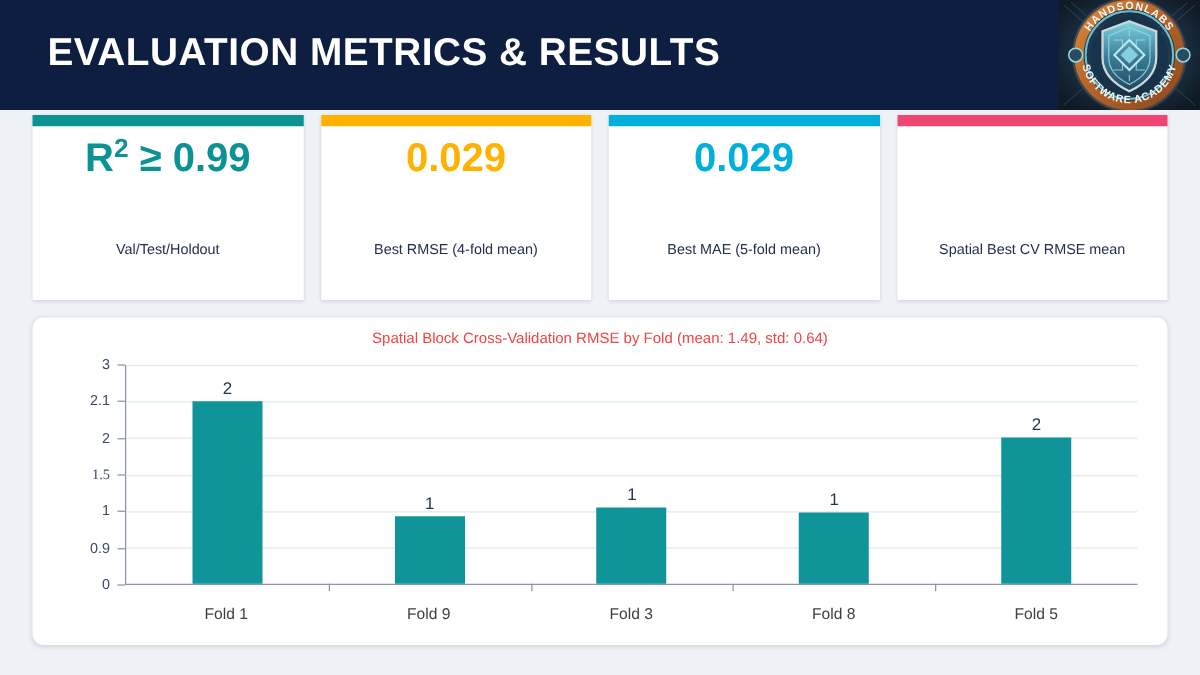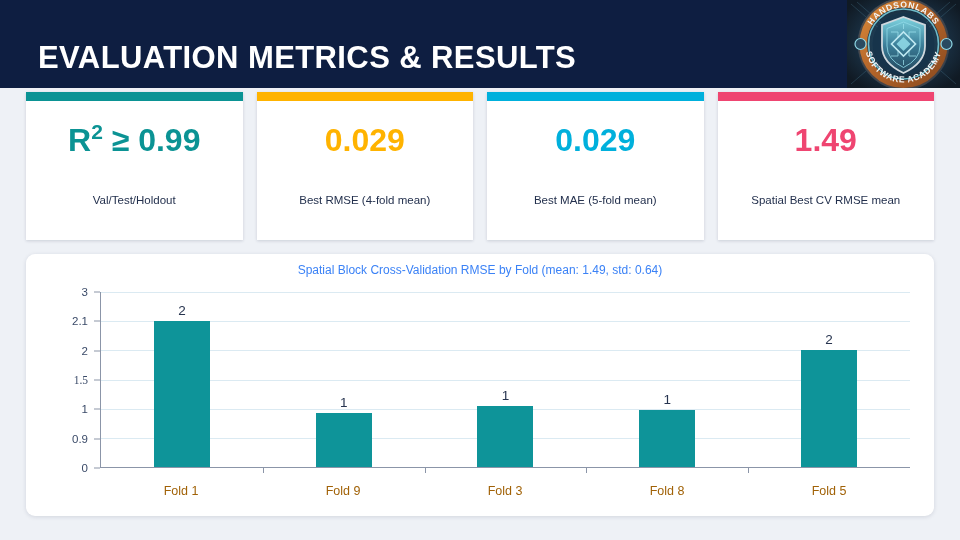--- a/index.html
+++ b/index.html
@@ -31,21 +31,20 @@
   }
   .header-title {
     position: absolute;
     left: 38px;
     top: 24px;
     font-size: 31px;
     font-weight: bold;
     letter-spacing: 0.4px;
     color: #ffffff;
     white-space: nowrap;
-    margin-top: 16px;
   }
   .logo {
     position: absolute;
     right: 0;
     top: 0;
     width: 113px;
     height: 88px;
     overflow: hidden;
     background: #16212e;
   }
@@ -69,21 +68,21 @@
     display: flex;
     flex-direction: column;
     align-items: center;
   }
   .kpi-accent {
     width: 100%;
     height: 9px;
     flex: 0 0 9px;
   }
   .kpi-value {
-    margin-top: 22px;
+    margin-top: 8px;
     font-size: 32px;
     font-weight: bold;
     line-height: 1.1;
     white-space: nowrap;
   }
   .kpi-value .sup {
     font-size: 21px;
     vertical-align: super;
     line-height: 0;
   }
@@ -108,21 +107,21 @@
     background: #ffffff;
     border-radius: 9px;
     box-shadow: 0 1px 4px rgba(20,30,60,0.13);
   }
   .chart-title {
     position: absolute;
     left: 0; top: 9px;
     width: 100%;
     text-align: center;
     font-size: 12px;
-    color: #3b82f6;
+    color: #ef4444;
     white-space: nowrap;
   }
 
   .plot {
     position: absolute;
     left: 38px;
     top: 38px;
     right: 24px;
     bottom: 48px;
   }
@@ -202,21 +201,21 @@
     position: absolute;
     left: 36px;
     right: 0;
     bottom: -30px;
     display: flex;
   }
   .xlabel {
     flex: 1 1 0;
     text-align: center;
     font-size: 12.5px;
-    color: #a16207;
+    color: #404040;
     white-space: nowrap;
   }
 </style>
 </head>
 <body>
 
 <div class="slide">
 
   <div class="header">
     <div class="header-title">EVALUATION METRICS &amp; RESULTS</div>
@@ -304,21 +303,20 @@
     </div>
 
     <div class="kpi-card">
       <div class="kpi-accent" style="background:#00b0dc"></div>
       <div class="kpi-value" style="color:#00b0dc">0.029</div>
       <div class="kpi-label">Best MAE  (5-fold mean)</div>
     </div>
 
     <div class="kpi-card">
       <div class="kpi-accent" style="background:#ef4571"></div>
-      <div class="kpi-value" style="color:#ef4571">1.49</div>
       <div class="kpi-label">Spatial Best CV RMSE mean</div>
     </div>
 
   </div>
 
   <div class="chart-panel">
     <div class="chart-title">Spatial Block Cross-Validation  RMSE by Fold (mean: 1.49, std: 0.64)</div>
 
     <div class="plot">
       <div class="axis-labels" id="yaxis">

